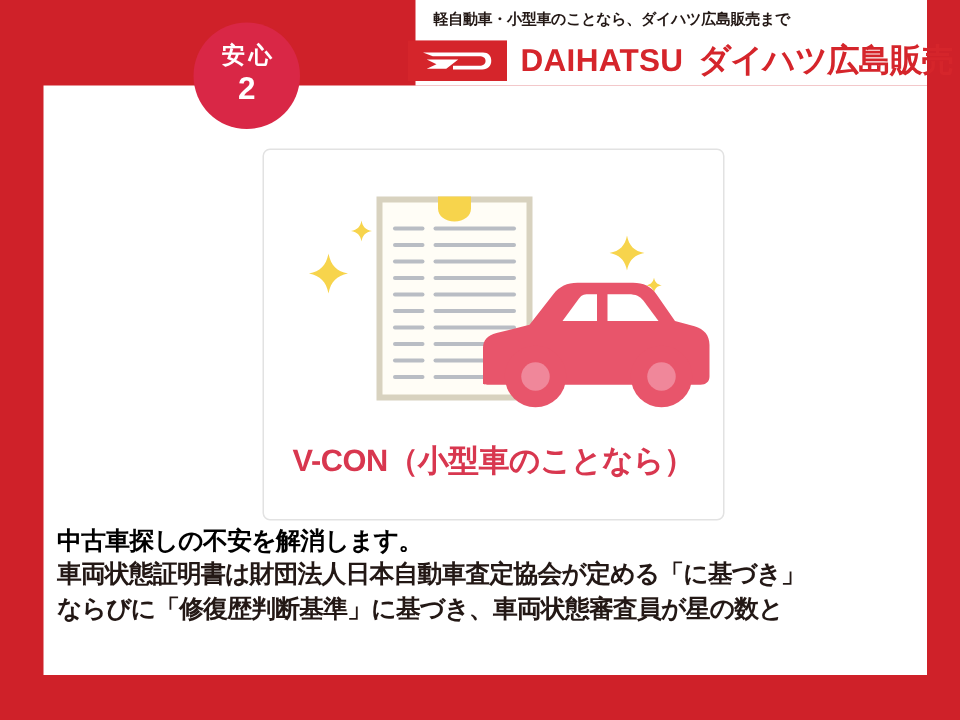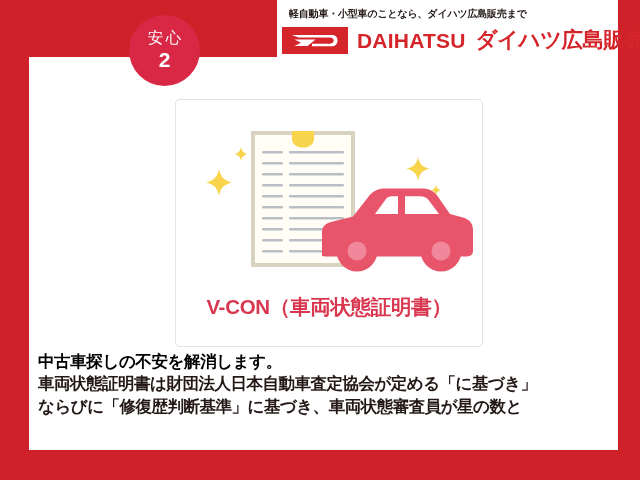--- a/index.html
+++ b/index.html
@@ -41,21 +41,21 @@
     font-size: 10px;
     font-weight: 700;
     color: #231815;
     letter-spacing: -0.2px;
     white-space: nowrap;
     line-height: 18px;
   }
 
   #brand-row {
     position: absolute;
-    left: 282px;
+    left: 272px;
     top: 27px;
     width: 336px;
     height: 27px;
     display: flex;
     align-items: flex-start;
   }
 
   #daihatsu-logo-box {
     width: 66px;
     height: 27px;
@@ -123,21 +123,21 @@
     color: #ffffff;
     display: flex;
     flex-direction: column;
     align-items: center;
     justify-content: center;
     z-index: 5;
   }
 
   #anshin-label {
     font-size: 15.5px;
-    font-weight: 400;
+    font-weight: 700;
     letter-spacing: 2.5px;
     line-height: 18px;
     text-indent: 2.5px;
   }
 
   #anshin-number {
     font-size: 21px;
     font-weight: 700;
     line-height: 24px;
     margin-top: 1px;
@@ -299,21 +299,21 @@
           <path d="M226 93.2 L240 93.2 C245 93.2 247.5 94.5 250 97.5 L260 111 L226 111 Z" fill="#ffffff"></path>
 
           <circle cx="178" cy="148" r="20.5" fill="#e8556b"></circle>
           <circle cx="178" cy="148" r="9.5" fill="#f0879a"></circle>
           <circle cx="262" cy="148" r="20.5" fill="#e8556b"></circle>
           <circle cx="262" cy="148" r="9.5" fill="#f0879a"></circle>
         </g>
       </svg>
     </div>
 
-    <div id="vcon-caption">V-CON（車両状態証明書）</div>
+    <div id="vcon-caption">V-CON（小型車のことなら）</div>
 
     <div id="body-text">
       <div id="headline">中古車探しの不安を解消します。</div>
       <div class="body-line">車両状態証明書は財団法人日本自動車査定協会が定める「に基づき」</div>
       <div class="body-line">ならびに「修復歴判断基準」に基づき、車両状態審査員が星の数と</div>
     </div>
   </div>
 
   <div id="anshin-badge">
     <div id="anshin-label">安心</div>

